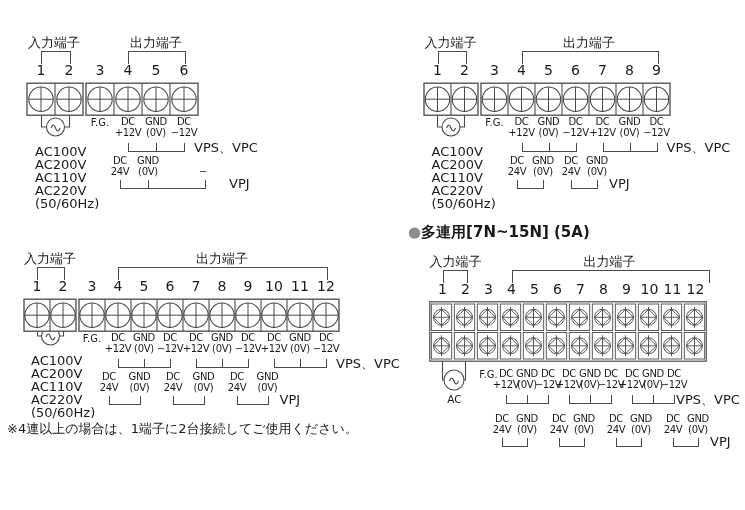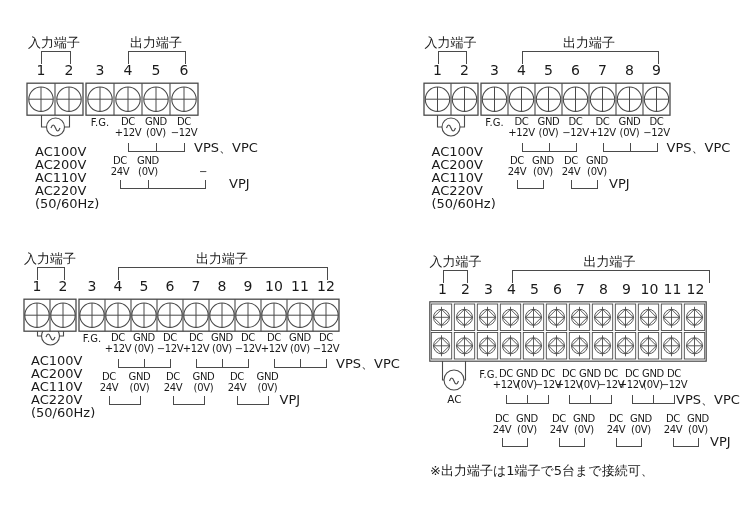--- a/index.html
+++ b/index.html
@@ -319,20 +319,22 @@
     <div class="abs bar" style="left: 109px; top: 404px; width: 30.5px;"></div>
     <div class="abs tick" style="left: 109px; top: 396px; height: 9px;"></div>
     <div class="abs tick" style="left: 139.5px; top: 396px; height: 9px;"></div>
     <div class="abs bar" style="left: 173px; top: 404px; width: 30.5px;"></div>
     <div class="abs tick" style="left: 173px; top: 396px; height: 9px;"></div>
     <div class="abs tick" style="left: 203.5px; top: 396px; height: 9px;"></div>
     <div class="abs bar" style="left: 237px; top: 404px; width: 30.5px;"></div>
     <div class="abs tick" style="left: 237px; top: 396px; height: 9px;"></div>
     <div class="abs tick" style="left: 267.5px; top: 396px; height: 9px;"></div>
     <div class="abs grp" style="left: 279.5px; top: 392px;">VPJ</div>
+    <div class="abs note" style="left: 7px; top: 420px;">※4連以上の場合は、1端子に2台接続してご使用ください。</div>
+    <div class="abs ttl" style="left: 408px; top: 223px;"><span class="blt">●</span><span>多連用[7N~15N] (5A)</span></div>
     <div class="abs hlabel" style="left: 429.5px; top: 253px;">入力端子</div>
     <div class="abs hlabel" style="left: 583.5px; top: 253px;">出力端子</div>
     <div class="abs tbkt" style="left: 442.5px; top: 270px; width: 23px; height: 12px;"></div>
     <div class="abs tbkt" style="left: 511.5px; top: 270px; width: 196px; height: 12px;"></div>
     <div class="abs num" style="left: 430.5px; top: 281px; width: 24px;">1</div>
     <div class="abs num" style="left: 453.5px; top: 281px; width: 24px;">2</div>
     <div class="abs num" style="left: 476.5px; top: 281px; width: 24px;">3</div>
     <div class="abs num" style="left: 499.5px; top: 281px; width: 24px;">4</div>
     <div class="abs num" style="left: 522.5px; top: 281px; width: 24px;">5</div>
     <div class="abs num" style="left: 545.5px; top: 281px; width: 24px;">6</div>
@@ -525,14 +527,13 @@
     <div class="abs bar" style="left: 559px; top: 446px; width: 25px;"></div>
     <div class="abs tick" style="left: 559px; top: 438px; height: 9px;"></div>
     <div class="abs tick" style="left: 584px; top: 438px; height: 9px;"></div>
     <div class="abs bar" style="left: 616px; top: 446px; width: 25px;"></div>
     <div class="abs tick" style="left: 616px; top: 438px; height: 9px;"></div>
     <div class="abs tick" style="left: 641px; top: 438px; height: 9px;"></div>
     <div class="abs bar" style="left: 673px; top: 446px; width: 25px;"></div>
     <div class="abs tick" style="left: 673px; top: 438px; height: 9px;"></div>
     <div class="abs tick" style="left: 698px; top: 438px; height: 9px;"></div>
     <div class="abs grp" style="left: 710px; top: 434px;">VPJ</div>
-    <div class="abs note" style="left: 430px; top: 462px;">※出力端子は1端子で5台まで接続可、</div>
   </div>
 
 </body></html>

